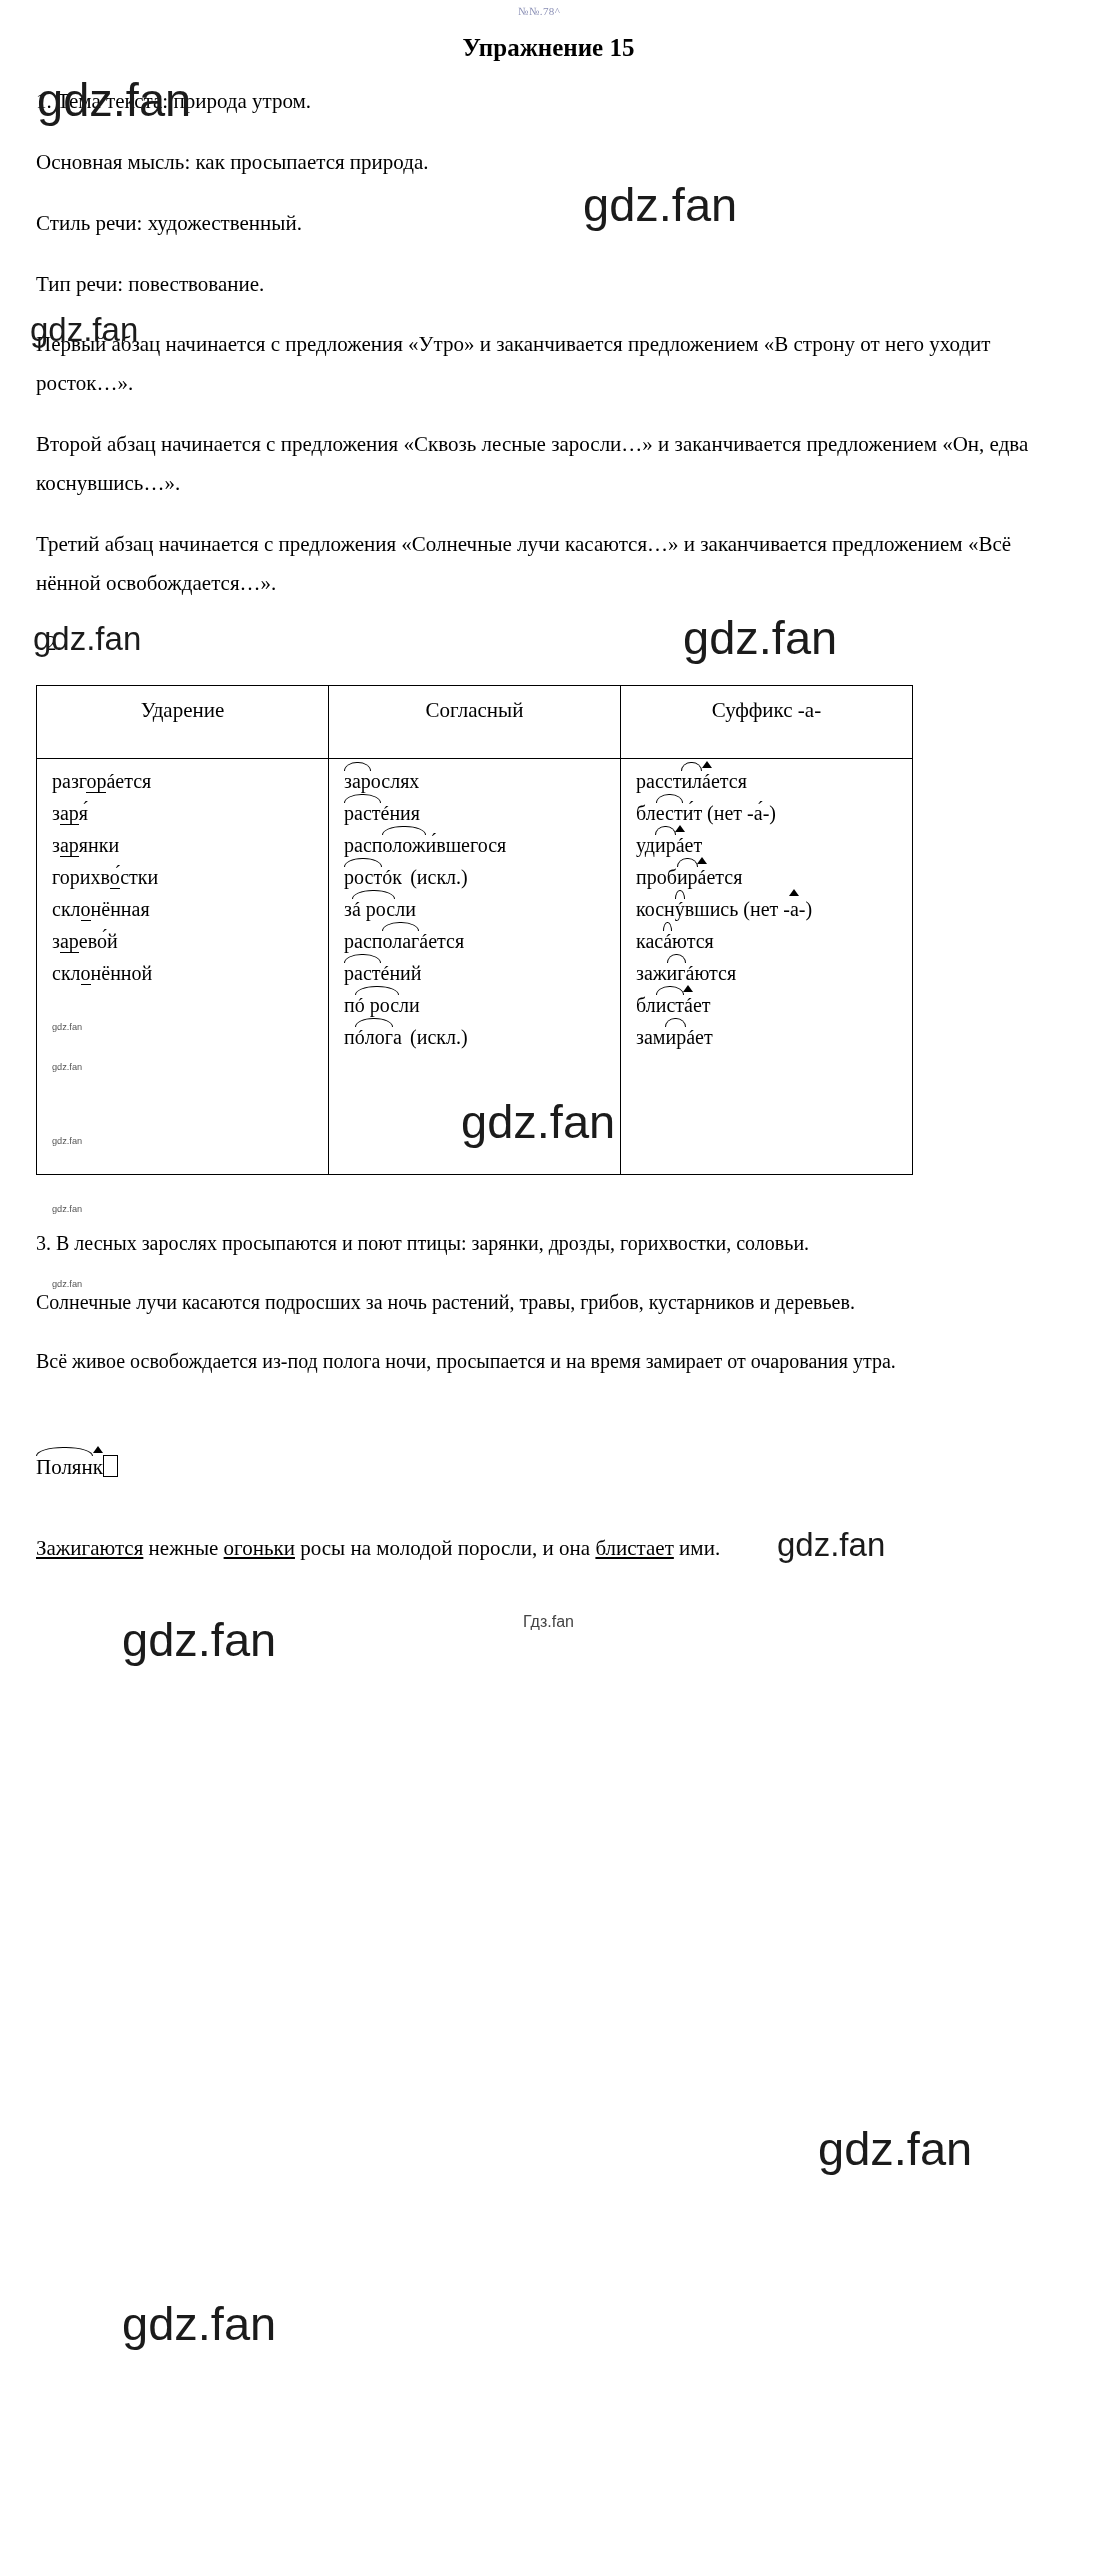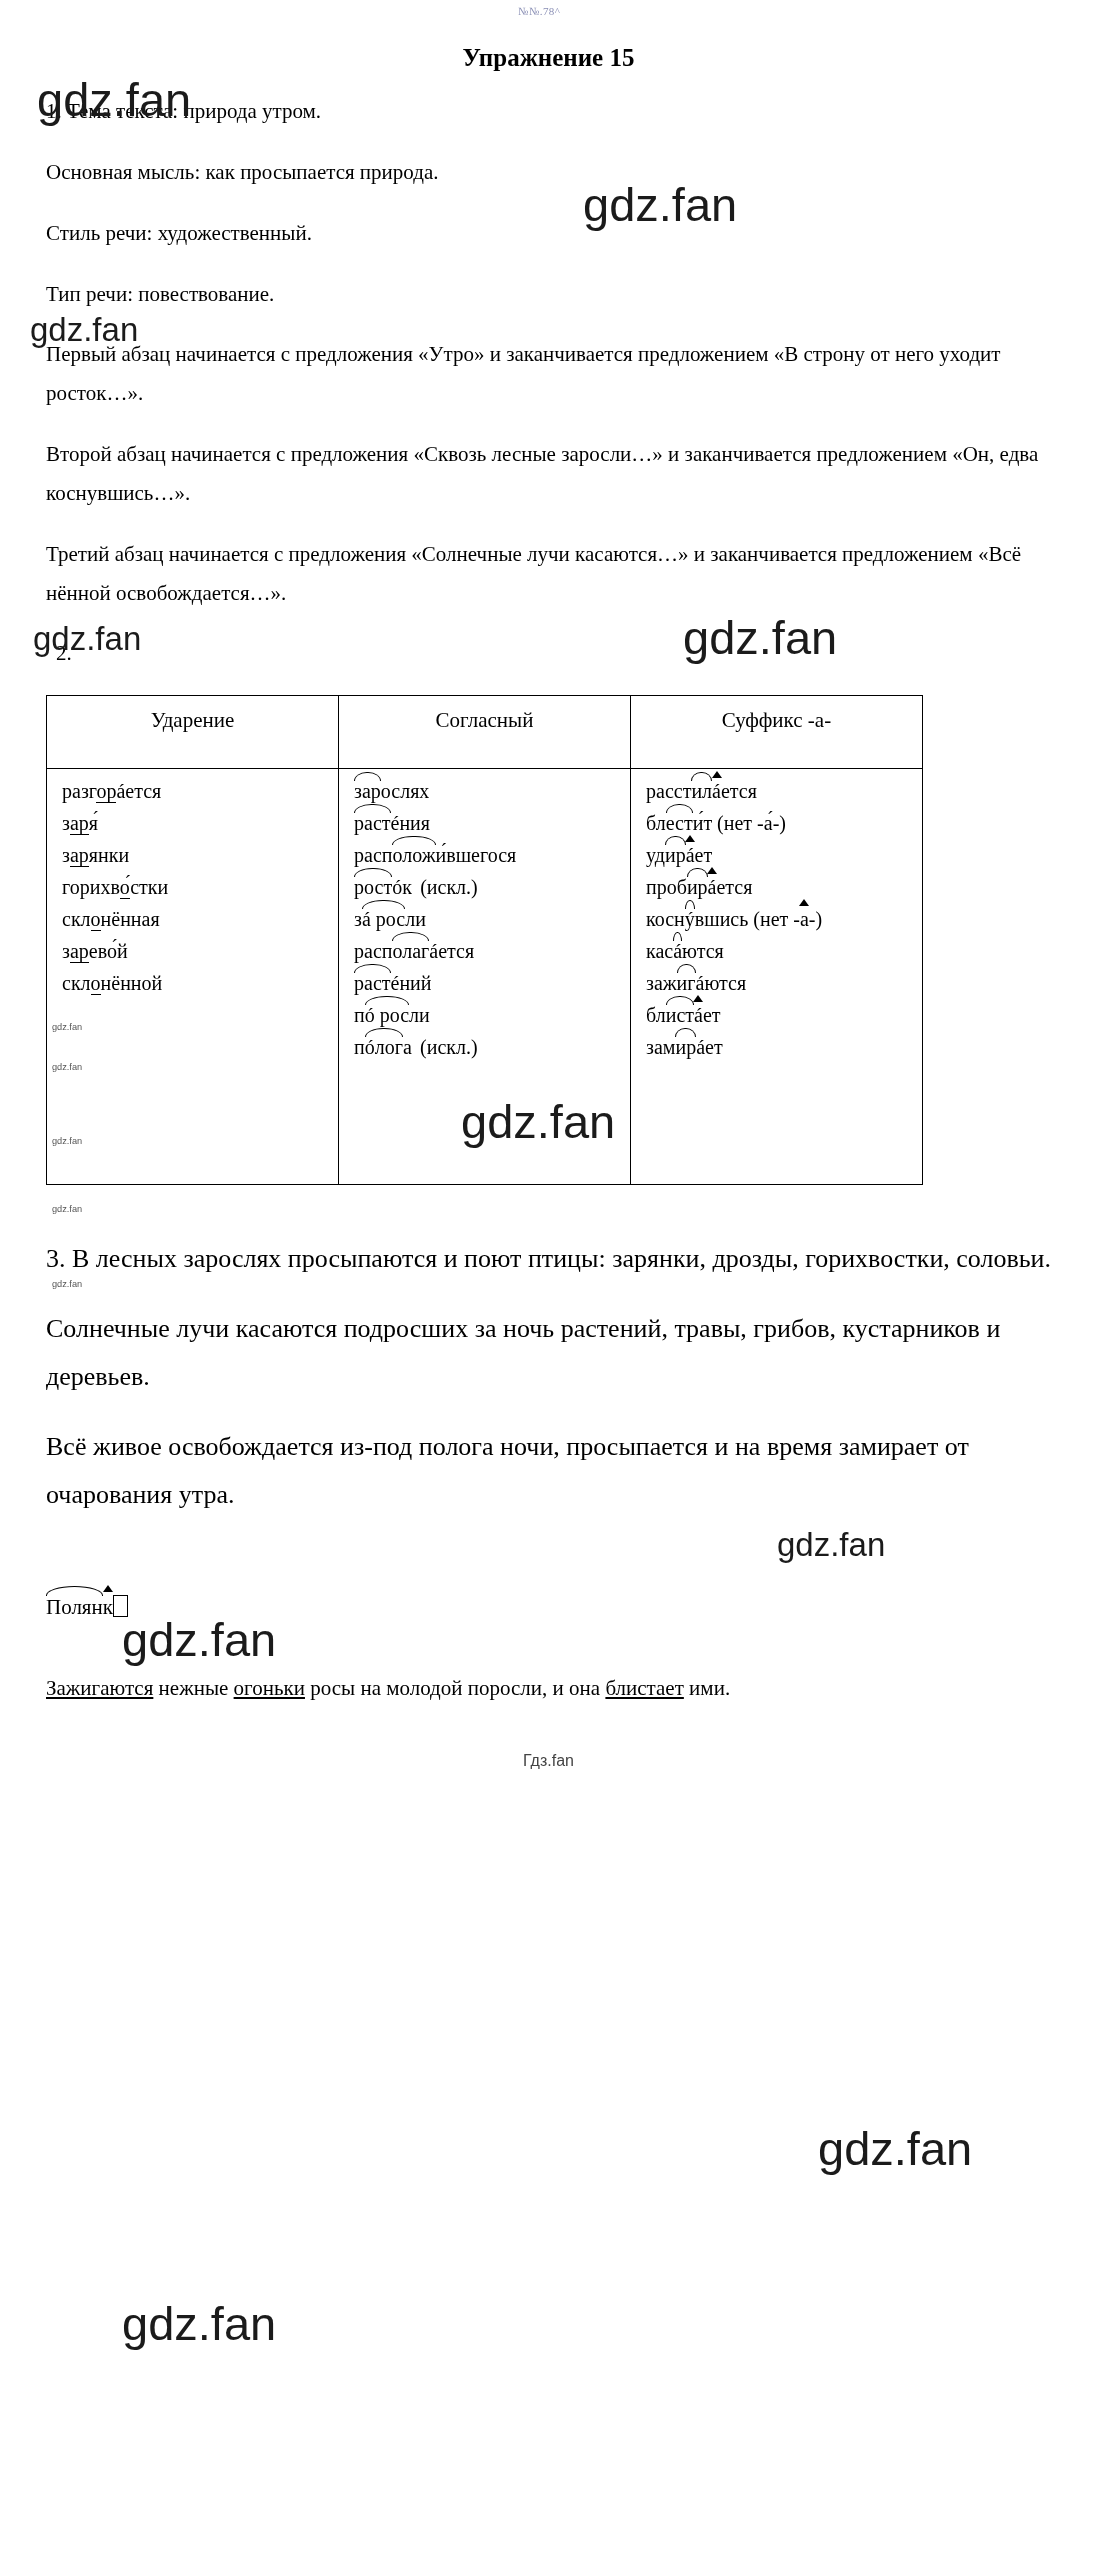--- a/index.html
+++ b/index.html
@@ -11,21 +11,21 @@
     width: 1097px;
     min-height: 2576px;
     position: relative;
     font-family: "Liberation Serif", serif;
     color: #000;
   }
   .page {
     position: relative;
     width: 1097px;
     min-height: 2576px;
-    padding: 16px;
+    padding: 6px;
     box-sizing: border-box;
   }
   .corner-mark {
     position: absolute;
     top: 5px;
     left: 518px;
     font-family: "Liberation Serif", serif;
     font-size: 11px;
     color: #8a8fb5;
     letter-spacing: 0.4px;
@@ -125,21 +125,21 @@
     height: 8.4px;
     border-top: 1.3px solid #000;
     border-left: 1.3px solid #000;
     border-right: 1.3px solid #000;
     border-radius: 50% 50% 0 0 / 100% 100% 0 0;
   }
   .tail-note { margin-left: 3.3px; }
 
   .lower {
     margin: 50px 30px 0 30px;
-    font-size: 26px;
+    font-size: 20px;
     line-height: 1.85;
   }
   .word-analysis {
     margin: 75px 30px 0 30px;
     font-size: 21px;
   }
   .final-line {
     margin: 50px 30px 0 30px;
     font-size: 21px;
     line-height: 1.8;

